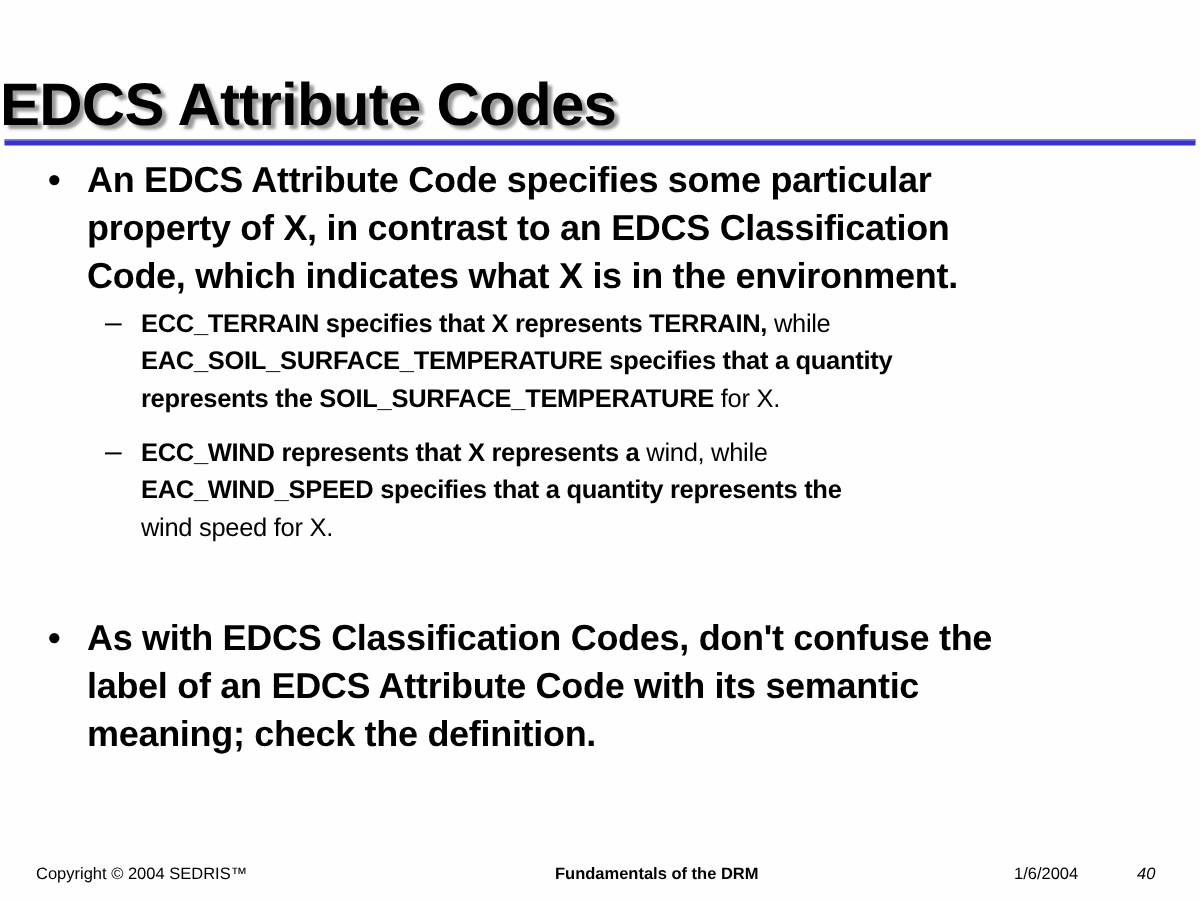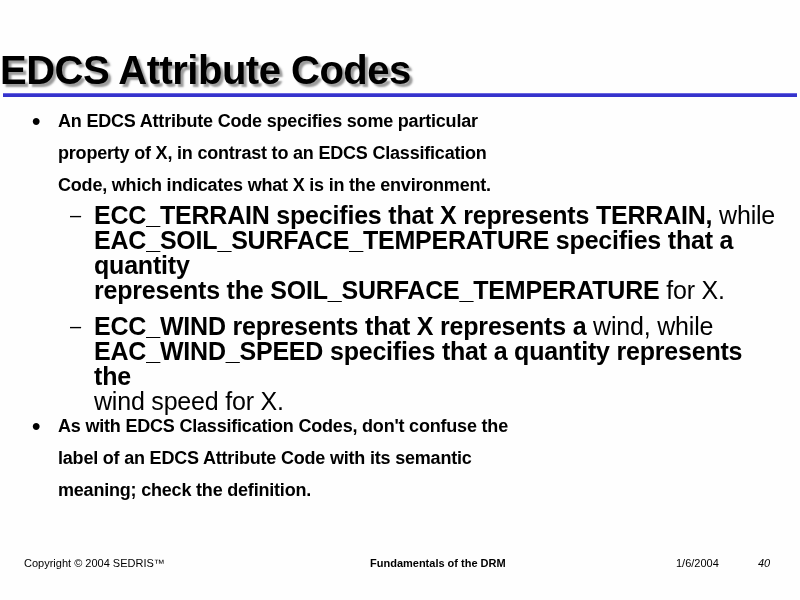--- a/index.html
+++ b/index.html
@@ -50,21 +50,21 @@
     left: 2px;
     top: 0;
     font-size: 24px;
     line-height: 32px;
     font-weight: bold;
   }
   .bullet .btext {
     display: block;
     margin-left: 28px;
     width: 700px;
-    font-size: 18px;
+    font-size: 24px;
     line-height: 32px;
     font-weight: bold;
     letter-spacing: -0.2px;
     white-space: pre-wrap;
   }
   .sub-bullets {
     position: absolute;
     left: 70px;
     top: 203px;
     width: 720px;
@@ -77,30 +77,30 @@
     position: absolute;
     left: 0;
     top: 0;
     font-size: 20px;
     line-height: 25px;
   }
   .sub-bullet .stext {
     display: block;
     margin-left: 24px;
     width: 690px;
-    font-size: 25px;
+    font-size: 17px;
     line-height: 25px;
     letter-spacing: -0.2px;
     white-space: pre-wrap;
   }
   .seg-bold { font-weight: bold; }
   .seg-reg  { font-weight: normal; }
   .footer {
     position: absolute;
-    top: 556px;
+    top: 576px;
     left: 0;
     width: 800px;
     height: 16px;
     font-size: 11px;
     line-height: 14px;
     color: #000000;
     text-align: right;
   }
   .footer span { position: absolute; white-space: nowrap; }
   .f-copyright { left: 24px; }

